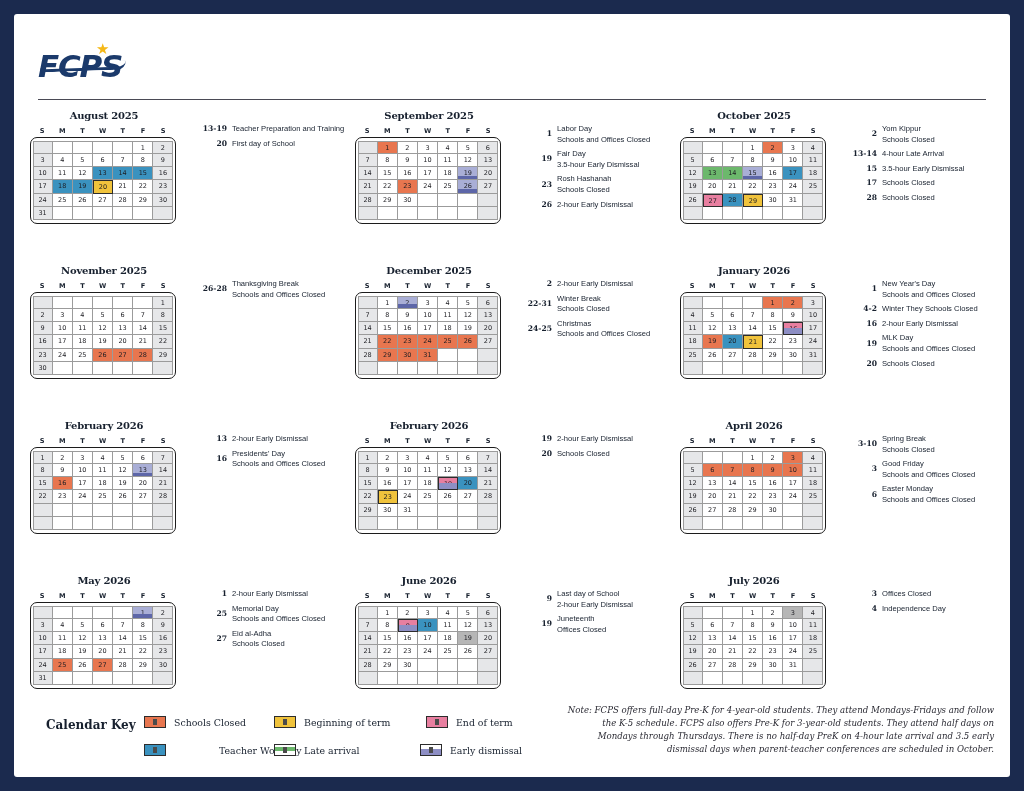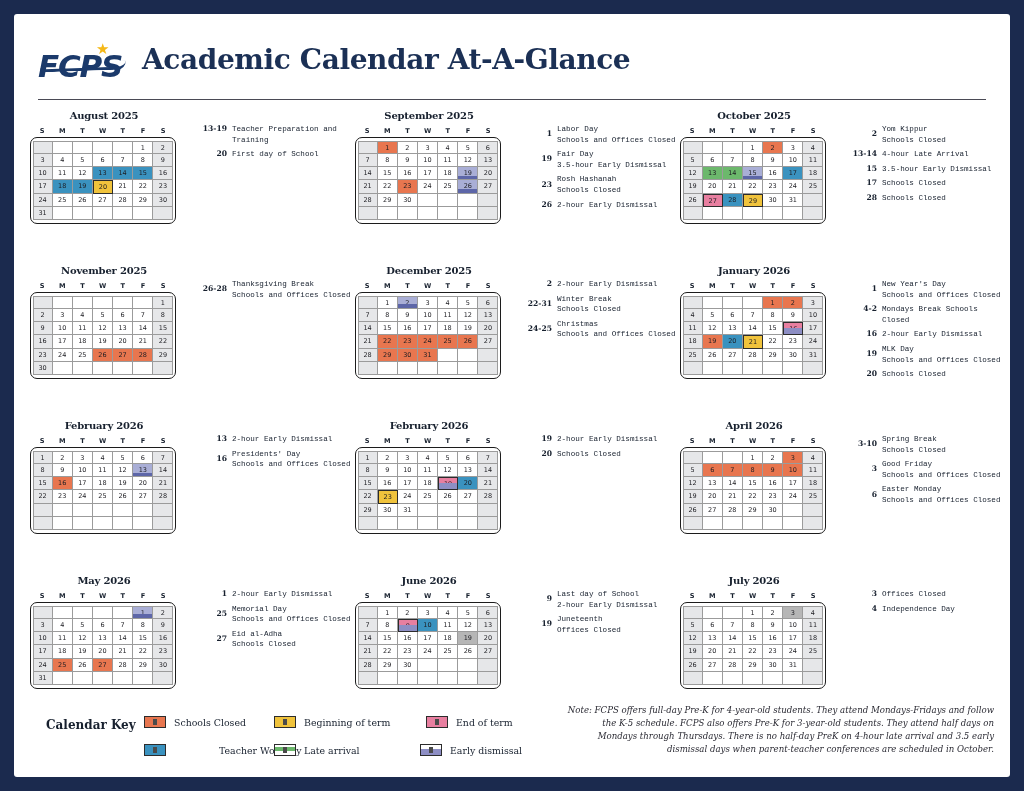--- a/index.html
+++ b/index.html
@@ -125,21 +125,21 @@
   .ev-date {
     width:32px; flex:0 0 32px; text-align:right;
     font-family:"DejaVu Serif", serif;
     font-weight:bold; font-size:7.6px;
     color:#17202e;
     padding-right:5px;
     line-height:10.6px;
   }
   .ev-text {
     flex:1;
-    font-family:Liberation Mono, monospace;
+    font-family:Liberation Sans, sans-serif;
     font-size:7.6px; color:#17202e;
     line-height:10.6px;
   }
   .ev.top .ev-date { align-self:flex-start; }
   .ev.mid .ev-date { align-self:center; }
 
   
   #legend { position:absolute; left:22px; top:694px; width:500px; }
   #legend-title {
     position:absolute; left:10px; top:10px;
@@ -190,21 +190,20 @@
 </style>
 </head>
 <body>
 
 <div id="page">
 
   <div id="header">
     <div id="logo">FCPS</div>
     <div id="logo-swoosh"></div>
     <div id="logo-star">★</div>
-    <div id="title">Academic Calendar At-A-Glance</div>
   </div>
   <div id="rule"></div>
 
   <div id="grid">
       <div class="row">
         <div class="cell c0">
           <div class="mon-title">August 2025</div>
           <div class="cal">
             <div class="dow">
               <div>S</div>
@@ -694,21 +693,21 @@
               </div>
             </div>
           </div>
           <div class="events">
             <div class="ev mid">
               <div class="ev-date">1</div>
               <div class="ev-text">New Year's Day<br>Schools and Offices Closed</div>
             </div>
             <div class="ev top">
               <div class="ev-date">4-2</div>
-              <div class="ev-text">Mondays Break Schools Closed</div>
+              <div class="ev-text">Winter They Schools Closed</div>
             </div>
             <div class="ev top">
               <div class="ev-date">16</div>
               <div class="ev-text">2-hour Early Dismissal</div>
             </div>
             <div class="ev mid">
               <div class="ev-date">19</div>
               <div class="ev-text">MLK Day<br>Schools and Offices Closed</div>
             </div>
             <div class="ev top">

